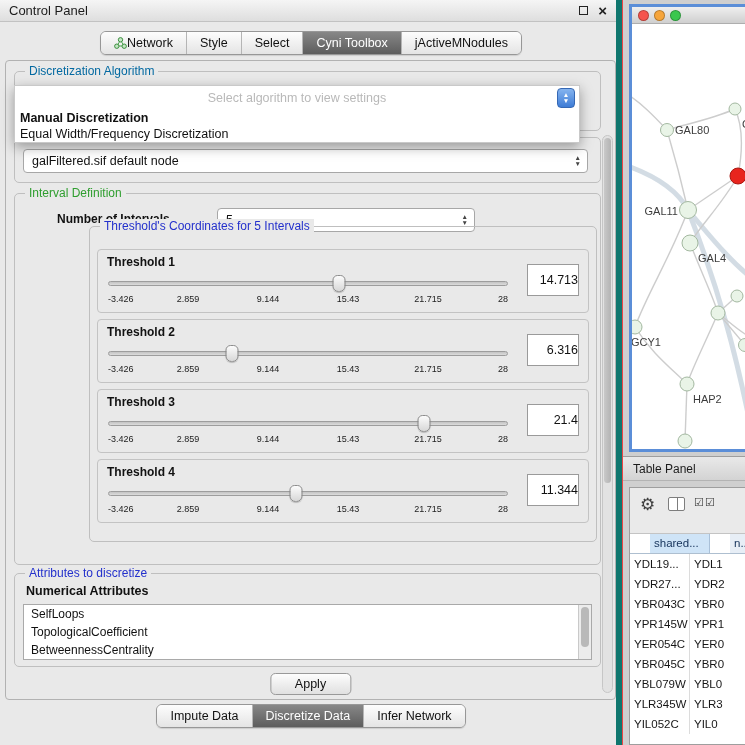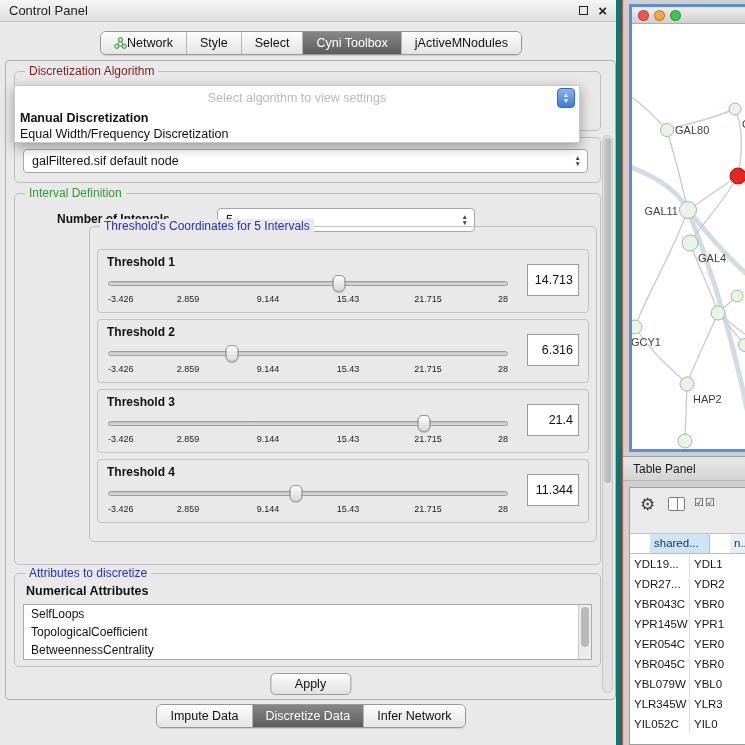--- a/index.html
+++ b/index.html
@@ -27,21 +27,21 @@
     color:#111; background:linear-gradient(#fdfdfd,#e4e4e4); border:none; border-left:1px solid #b5b5b5;
     font-family:inherit; cursor:default; }
   .seg .tab:first-child { border-left:none; }
   .seg .tab.active { background:linear-gradient(#878787,#5d5d5d); color:#fff; }
 
   .cp-body { position:absolute; left:5px; top:60px; width:611px; height:640px;
     border:1px solid #b2b2b2; border-radius:4px; background:#e9e9e9; }
 
   .group { position:absolute; border:1px solid #bfbfbf; border-radius:5px; }
   .gtitle { position:absolute; top:-8px; left:10px; background:#e9e9e9; padding:0 4px;
-    font-size:12px; color:#7f1d1d; white-space:nowrap; }
+    font-size:12px; color:#0369a1; white-space:nowrap; }
   .gtitle.green { color:#2f9e2f; }
   .gtitle.blue { color:#2330cc; }
 
   .g-algo { left:8px; top:10px; width:587px; height:60px; }
   .g-tdata { left:8px; top:76px; width:587px; height:46px; }
   .g-interval { left:8px; top:132px; width:587px; height:372px; }
   .g-attrs { left:8px; top:512px; width:587px; height:94px; }
 
   
   .popup { position:absolute; left:8px; top:24px; width:566px; z-index:30; background:#fff;
@@ -80,21 +80,21 @@
   .knob { position:absolute; top:1px; width:13px; height:17px; transform:translateX(-50%);
     background:linear-gradient(#fcfcfc,#d7d7d7); border:1px solid #8d8d8d;
     border-radius:5px 5px 6px 6px; box-shadow:0 1px 1px rgba(0,0,0,.2); }
   .ticks { position:absolute; left:10px; right:80px; top:44px; height:12px; font-size:9px; color:#222; }
   .tk { position:absolute; transform:translateX(-50%); white-space:nowrap; }
   .tk0 { left:0; transform:none; }
   .tk1 { left:20%; } .tk2 { left:40%; } .tk3 { left:60%; } .tk4 { left:80%; }
   .tk5 { left:auto; right:0; transform:none; }
   .val { position:absolute; right:9px; top:14px; width:52px; height:32px; background:#fff;
     border:1px solid #9a9a9a; font-size:12.5px; color:#111; text-align:right;
-    line-height:30px; padding-right:5px; }
+    line-height:30px; }
 
   .attrs-label { position:absolute; left:11px; top:10px; font-size:12.5px; font-weight:bold; color:#111; }
   .listbox { position:absolute; left:8px; right:8px; top:30px; height:56px; background:#fff;
     border:1px solid #a9a9a9; overflow:hidden; }
   .listbox .li { height:18px; line-height:18px; padding-left:7px; font-size:12px; color:#111; }
   .list-scroll { position:absolute; right:0; top:0; bottom:0; width:13px; background:#ececec;
     border-left:1px solid #c9c9c9; }
   .list-scroll .thumb { position:absolute; left:2px; top:2px; width:8px; height:40px;
     background:#b9b9b9; border-radius:4px; }
 

